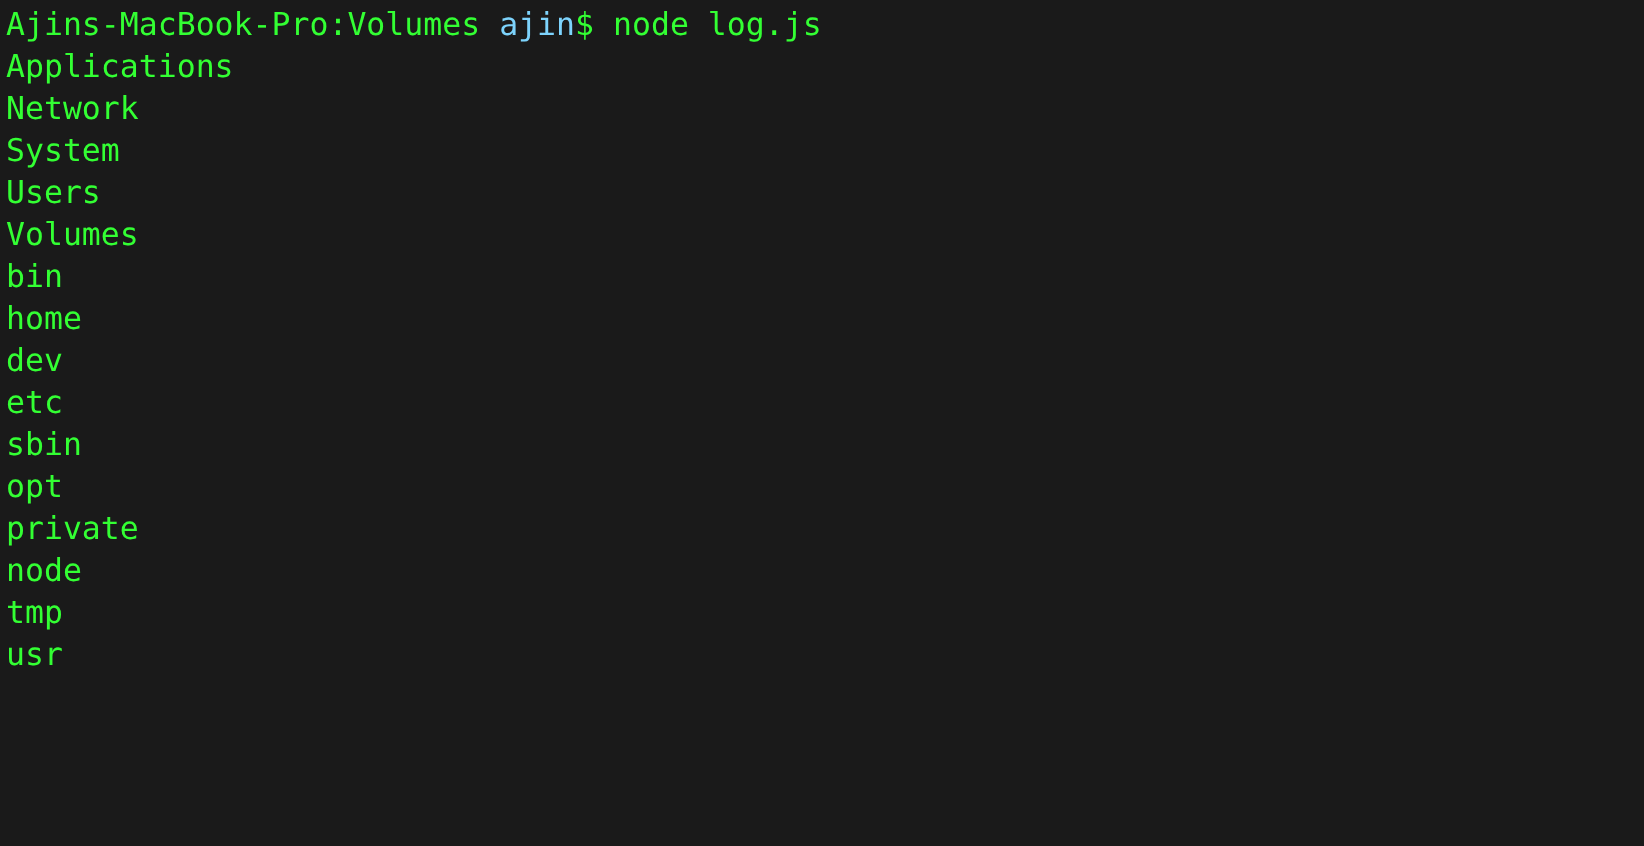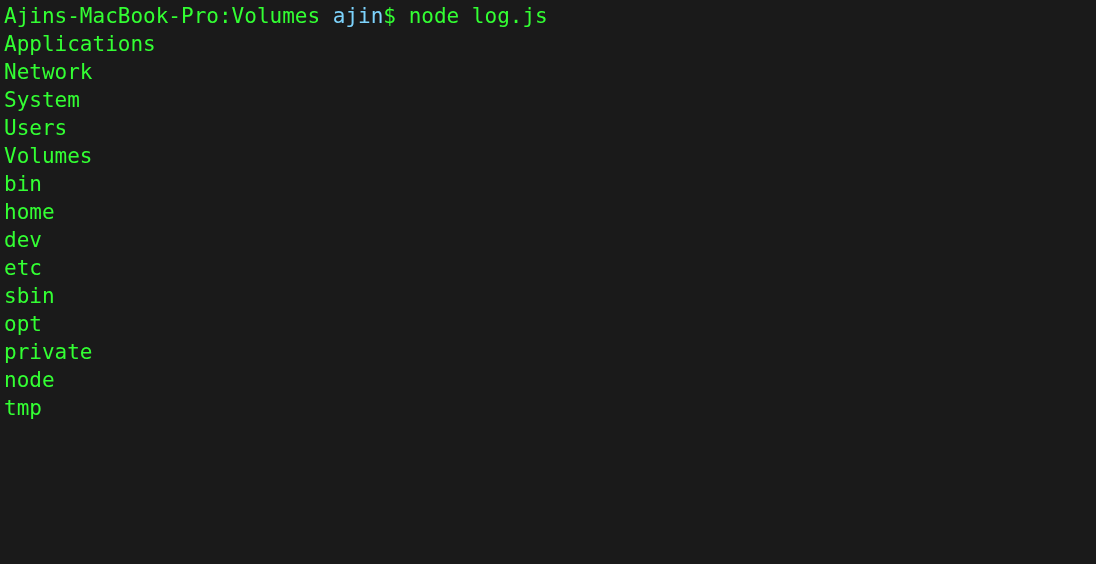--- a/index.html
+++ b/index.html
@@ -49,13 +49,14 @@
   <div class="output-line terminal-line">Volumes</div>
   <div class="output-line terminal-line">bin</div>
   <div class="output-line terminal-line">home</div>
   <div class="output-line terminal-line">dev</div>
   <div class="output-line terminal-line">etc</div>
   <div class="output-line terminal-line">sbin</div>
   <div class="output-line terminal-line">opt</div>
   <div class="output-line terminal-line">private</div>
   <div class="output-line terminal-line">node</div>
   <div class="output-line terminal-line">tmp</div>
+  <div class="output-line terminal-line">usr</div>
 </div>
 
 </body></html>

